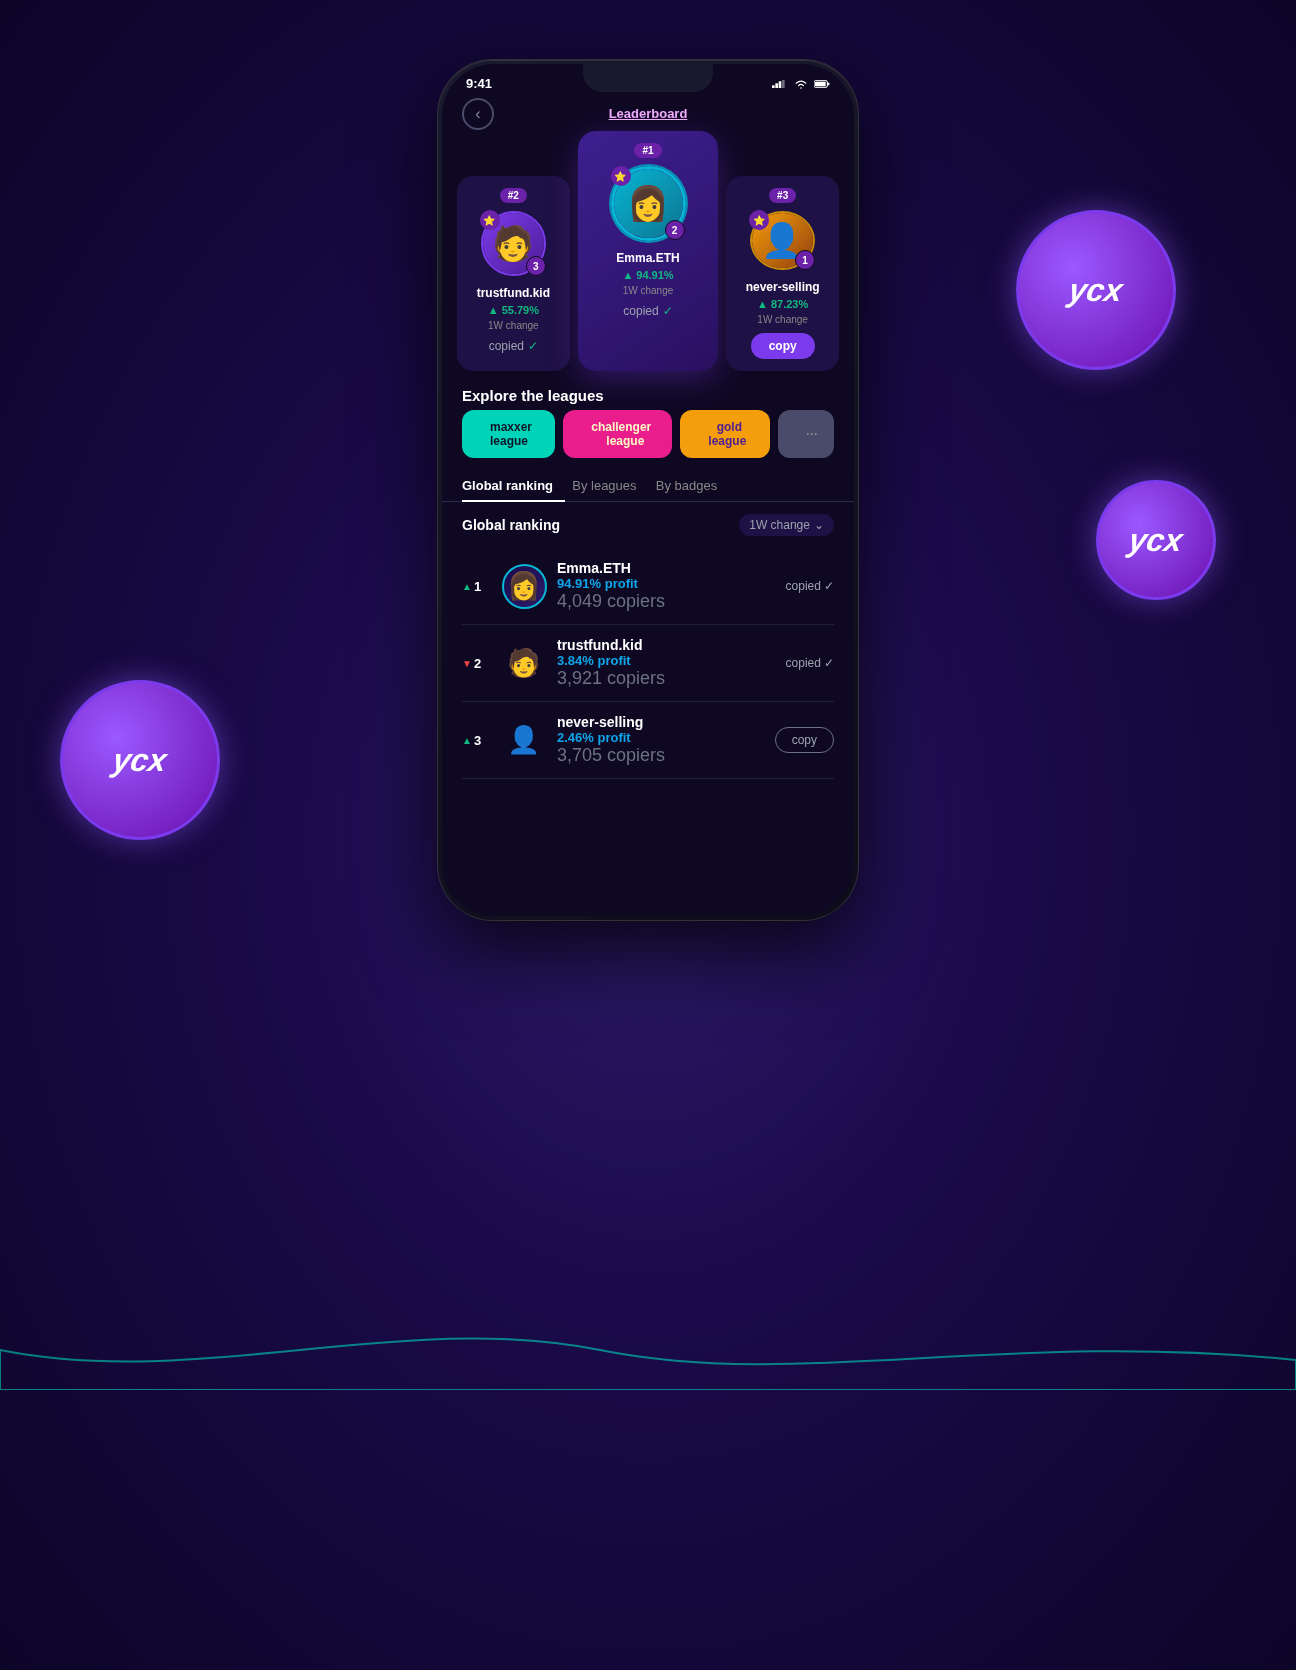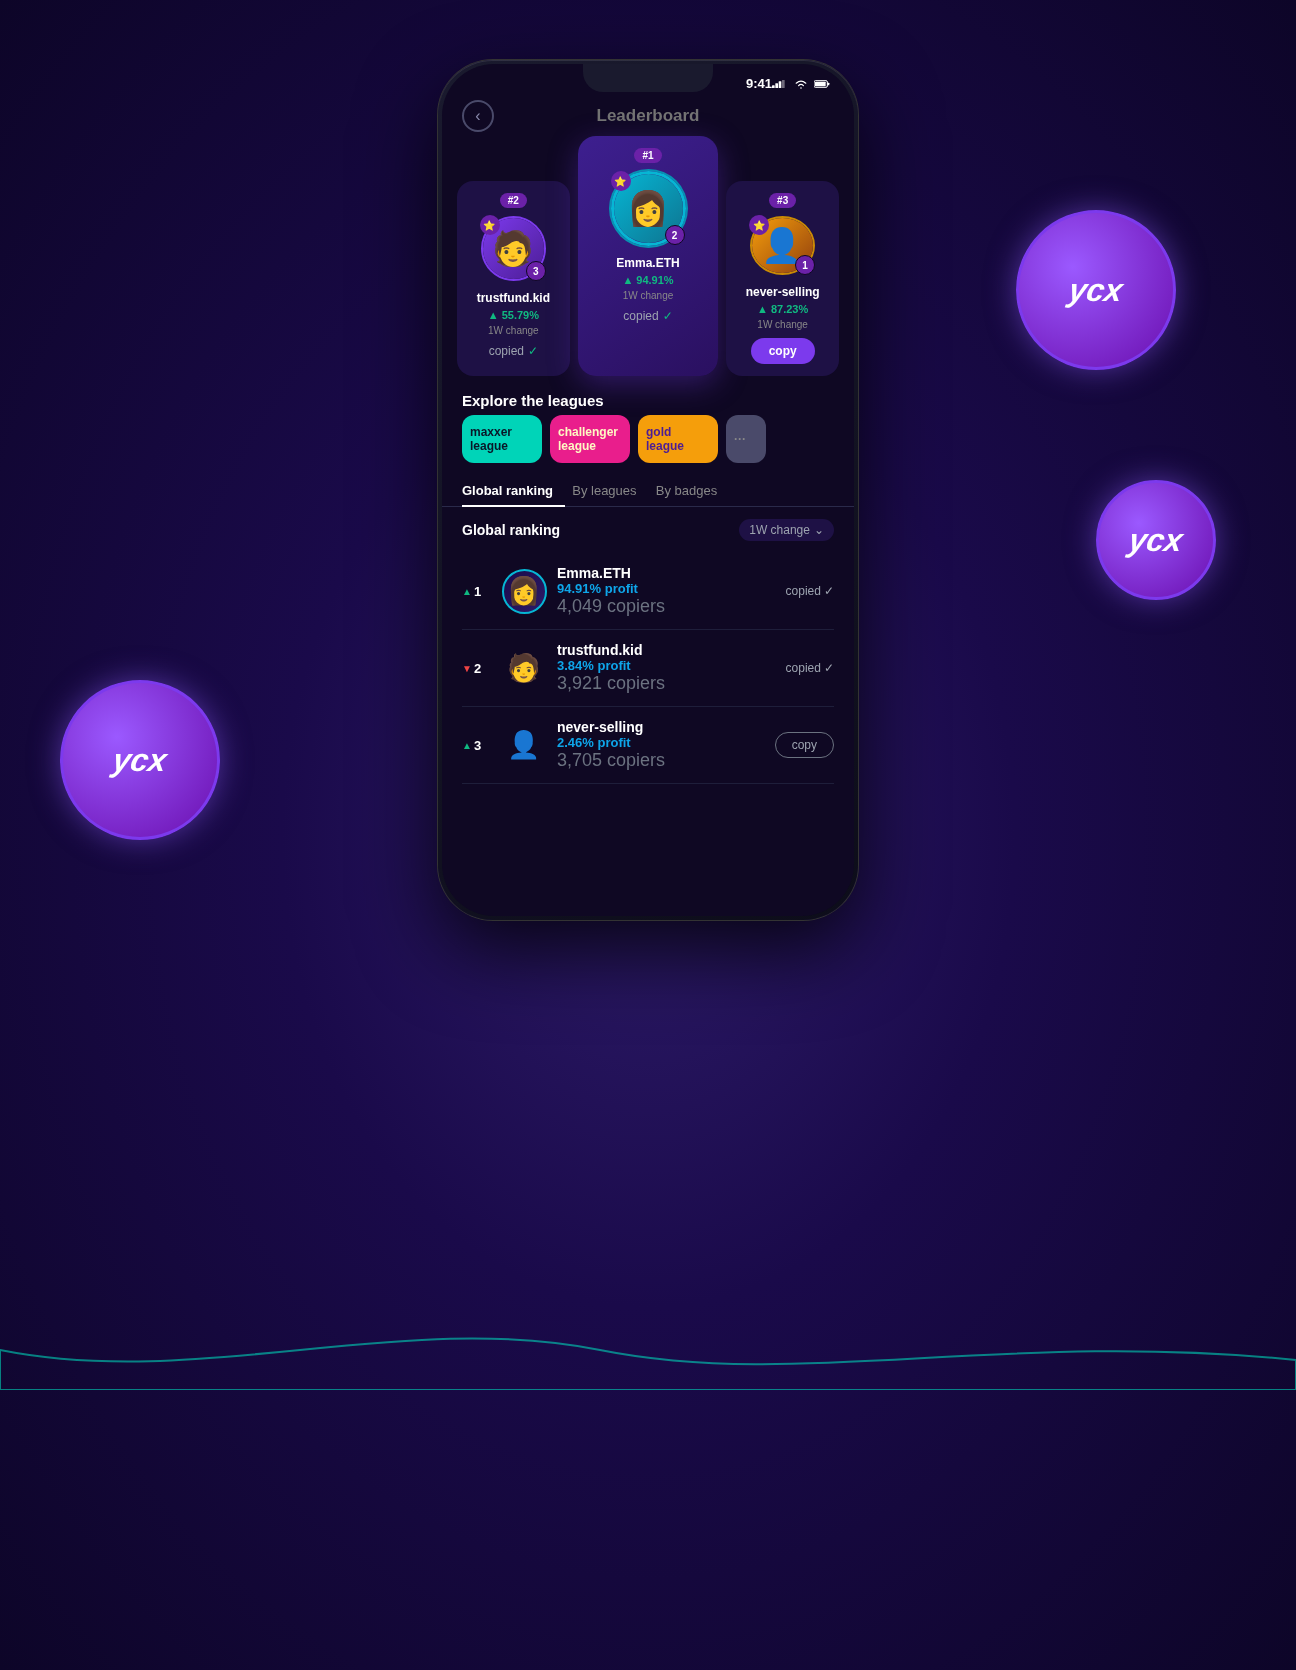--- a/index.html
+++ b/index.html
@@ -117,21 +117,21 @@
       width: 130px;
       height: 28px;
       background: #1a1a2e;
       border-radius: 0 0 20px 20px;
       z-index: 10;
     }
 
     
     .status-bar {
       display: flex;
-      justify-content: flex-end;
+      justify-content: space-between;
       align-items: center;
       padding: 12px 24px 0;
       position: relative;
       z-index: 5;
     }
 
     .status-time {
       color: white;
       font-size: 13px;
       font-weight: 600;
@@ -173,23 +173,24 @@
       border: 2px solid #4a4a6a;
       border-radius: 50%;
       display: flex;
       align-items: center;
       justify-content: center;
       color: #8888aa;
       cursor: pointer;
     }
 
     .header-title {
-      color: #737373;
-      font-size: 17px;
+      color: #f0abfc;
+      font-size: 13px;
       font-weight: 700;
+      text-decoration: underline;
     }
 
     
     .podium-section {
       display: flex;
       align-items: flex-end;
       justify-content: center;
       gap: 8px;
       padding: 0 15px;
       height: 240px;
@@ -365,24 +366,24 @@
 
     .leagues-scroll {
       display: flex;
       gap: 8px;
       overflow-x: auto;
     }
 
     .league-btn {
       border: none;
       border-radius: 12px;
-      padding: 10px 8px;
+      padding: 10px 28px;
       font-size: 12px;
       font-weight: 700;
-      text-align: left;
+      text-align: right;
       cursor: pointer;
       white-space: nowrap;
       min-width: 80px;
     }
 
     .league-btn.maxxer { background: #00d4b8; color: #0a1628; }
     .league-btn.challenger { background: #e91e8c; color: #fef9c3; }
     .league-btn.gold { background: #f59e0b; color: #4c1d95; }
     .league-btn.grey { background: #4a4a6a; color: #888; width: 40px; min-width: 40px; }
 

